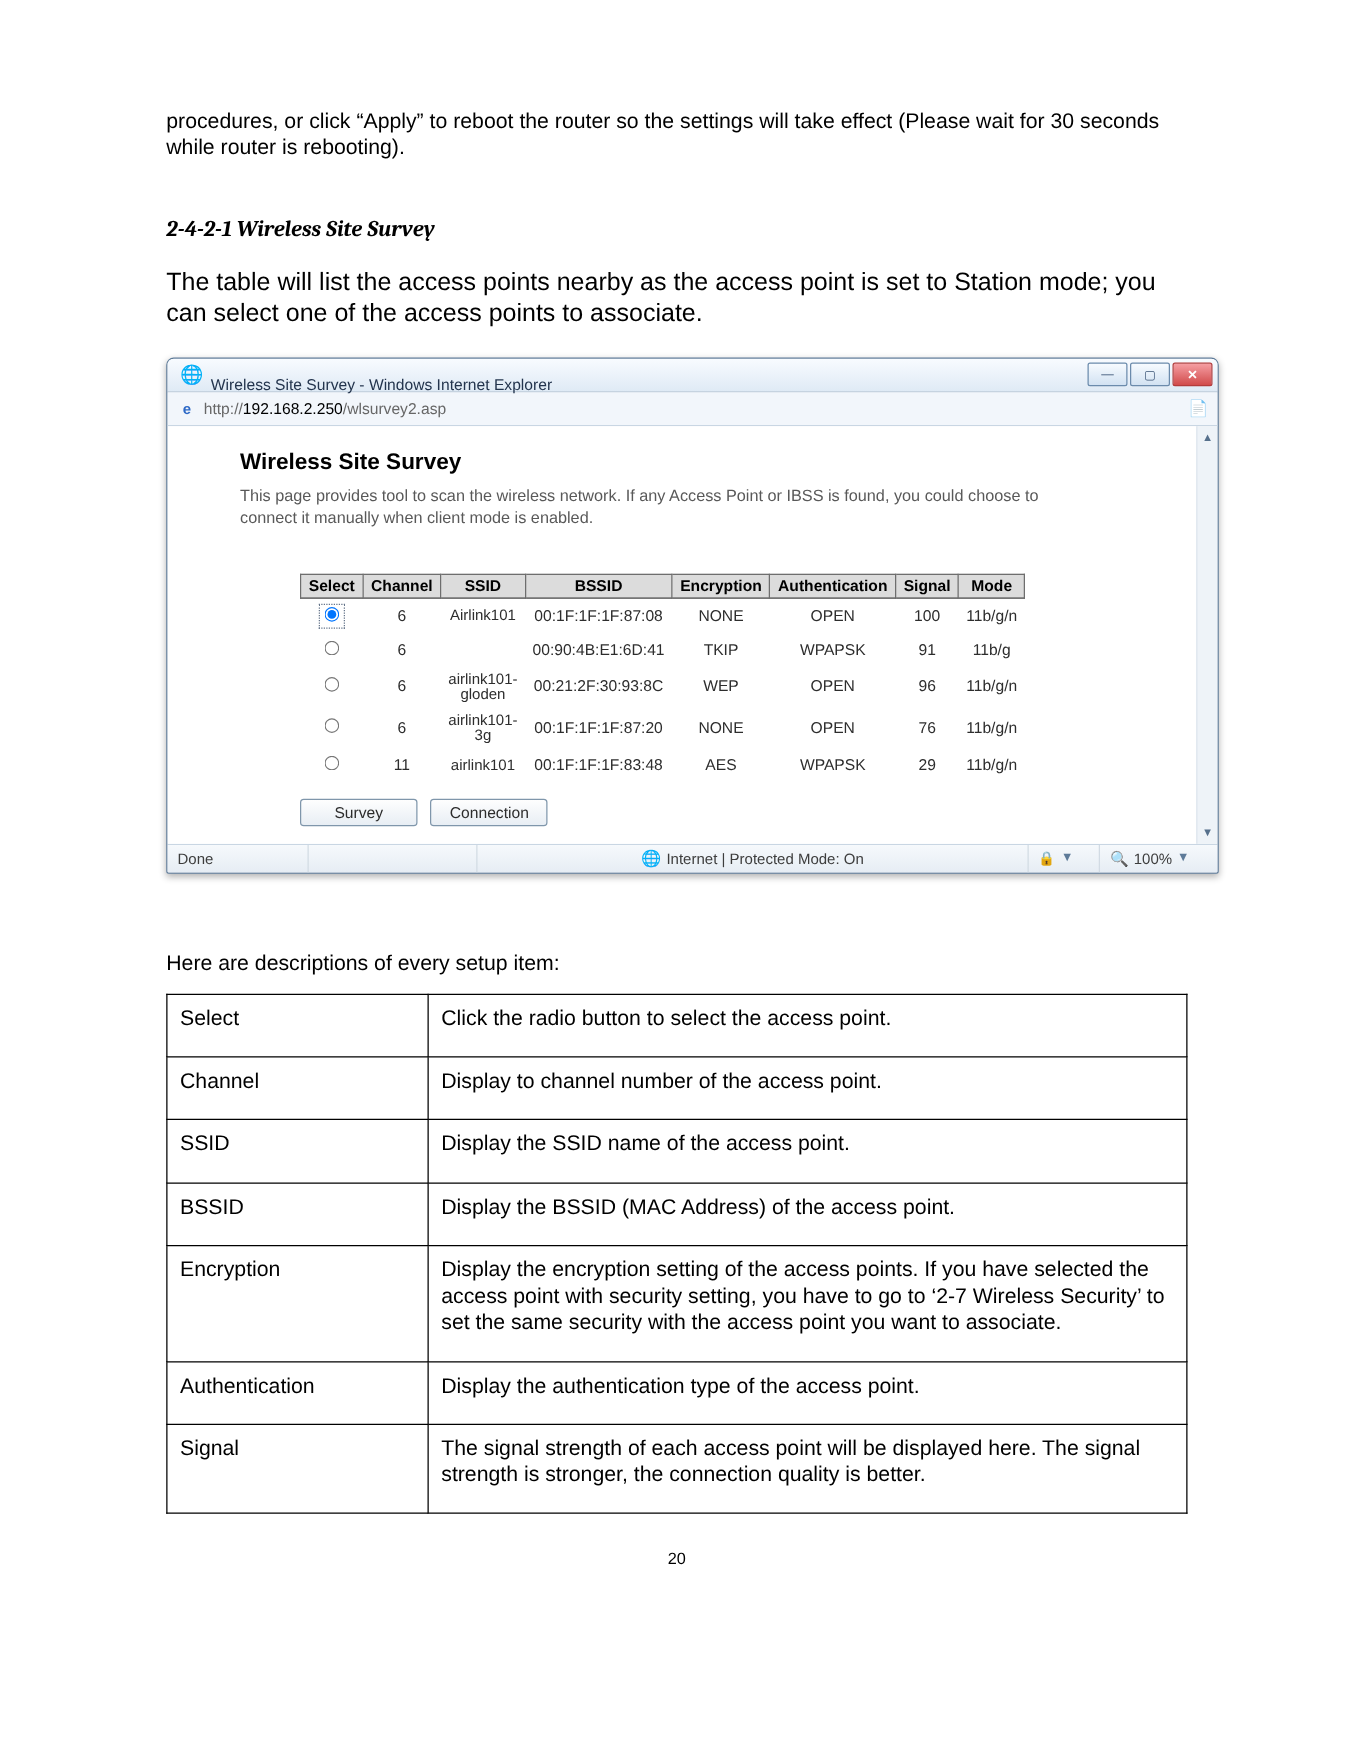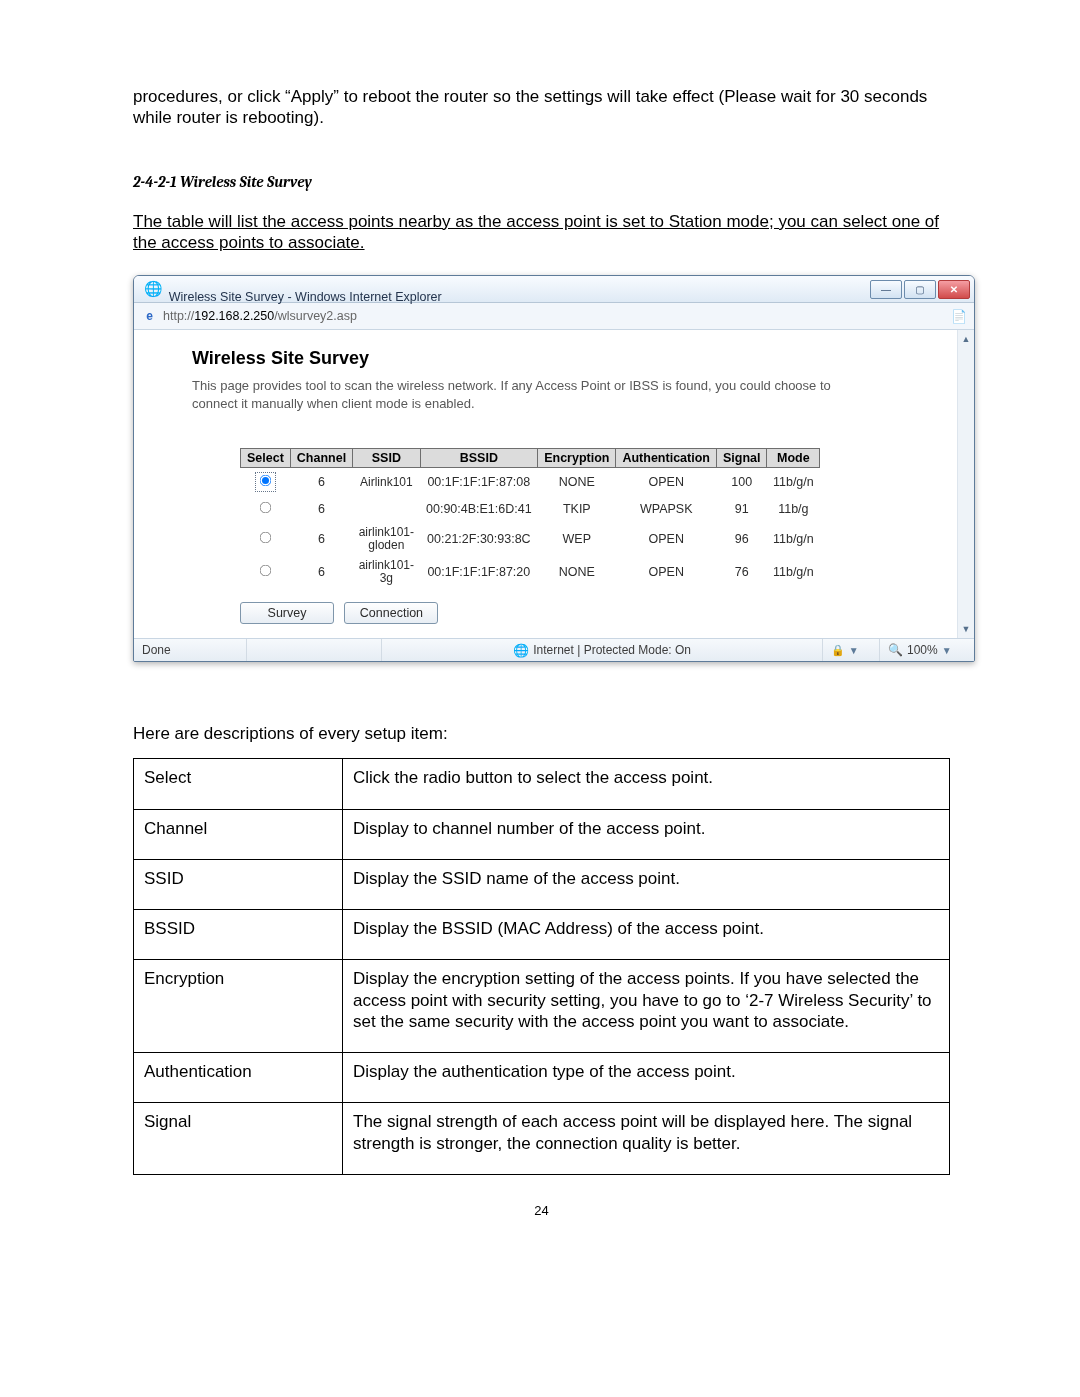--- a/index.html
+++ b/index.html
@@ -17,29 +17,28 @@
   }
   .intro-para {
     font-size: 17px;
     line-height: 1.25;
     margin: 0 0 44px 0;
   }
   .section-heading {
     font-family: "Cambria", Georgia, "Times New Roman", serif;
     font-style: italic;
     font-weight: bold;
-    font-size: 15px;
+    font-size: 18px;
     margin: 0 0 20px 0;
     color: #000;
   }
   .body-para {
-    font-size: 17px;
+    font-size: 20px;
     line-height: 1.25;
     margin: 0 0 22px 0;
-    text-decoration: underline;
   }
 
   
   .window {
     width: 840px;
     border: 1px solid #5e7b99;
     border-radius: 6px 6px 2px 2px;
     box-shadow: 0 2px 6px rgba(0,0,0,.3);
     background: #fff;
     font-family: "Segoe UI", Tahoma, sans-serif;
@@ -287,20 +286,30 @@
                 <tr>
                   <td><span class="radio-wrap"><input type="radio" name="ap" class="radio" style=""></span></td>
                   <td>6</td>
                   <td class="ssid">airlink101-<br>3g</td>
                   <td>00:1F:1F:1F:87:20</td>
                   <td>NONE</td>
                   <td>OPEN</td>
                   <td>76</td>
                   <td>11b/g/n</td>
                 </tr>
+                <tr>
+                  <td><span class="radio-wrap"><input type="radio" name="ap" class="radio" style=""></span></td>
+                  <td>11</td>
+                  <td class="ssid">airlink101</td>
+                  <td>00:1F:1F:1F:83:48</td>
+                  <td>AES</td>
+                  <td>WPAPSK</td>
+                  <td>29</td>
+                  <td>11b/g/n</td>
+                </tr>
               </tbody>
           </table>
 
           <div class="btn-row">
             <span class="ie-button">Survey</span>
             <span class="ie-button">Connection</span>
           </div>
         </div>
       </div>
       <div class="scrollbar">
@@ -357,15 +366,15 @@
           <td class="term">Authentication</td>
           <td>Display the authentication type of the access point.</td>
         </tr>
         <tr>
           <td class="term">Signal</td>
           <td>The signal strength of each access point will be displayed here. The signal strength is stronger, the connection quality is better.</td>
         </tr>
       </tbody>
   </table>
 
-  <div class="page-num">24</div>
+  <div class="page-num">20</div>
 
 </div>
 
 </body></html>

